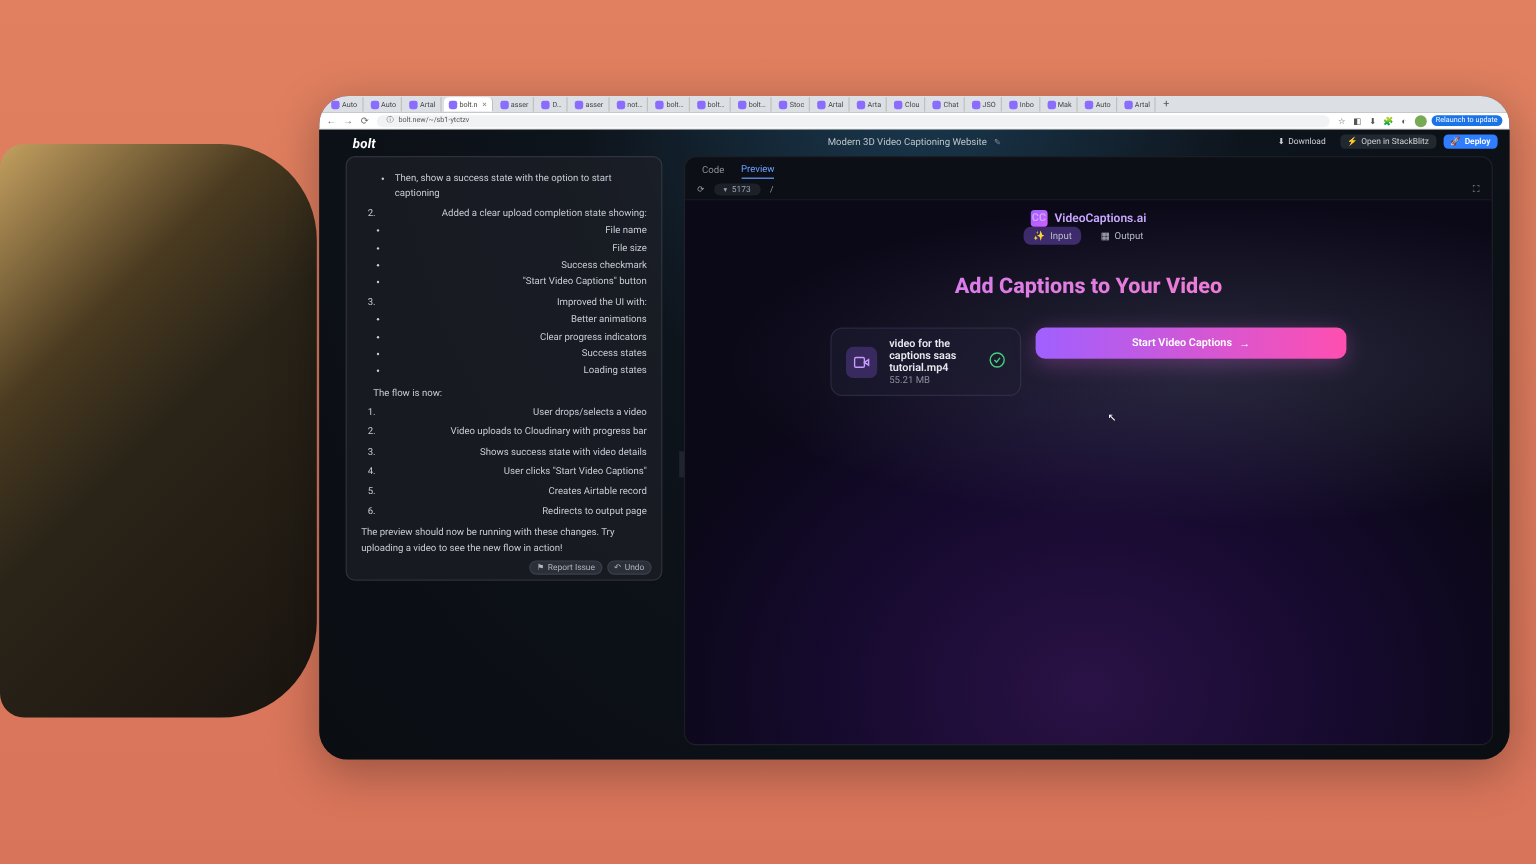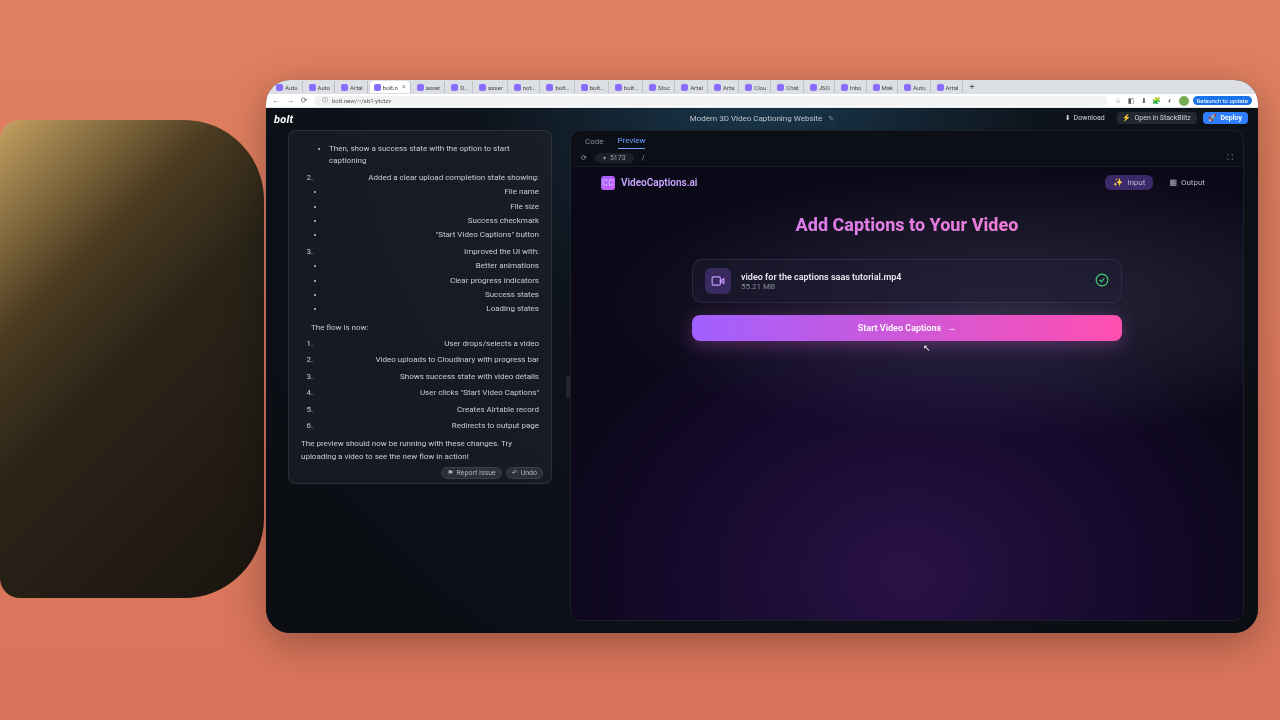--- a/index.html
+++ b/index.html
@@ -97,21 +97,21 @@
 
 
 .boltapp {
   position: absolute;
   top: 28px;
   left: 0; right: 0; bottom: 0;
   background: radial-gradient(ellipse at 50% -10%, #1a3a50 0%, #0e141c 40%, #0a0d12 100%);
   color: #cfd2d8;
 }
 .boltlogo {
-  position: absolute; left: 8px; top: 5px;
+  position: absolute; left: 28px; top: 5px;
   font-size: 11px; font-weight: 700; color: #fff;
   font-style: italic; letter-spacing: .2px;
 }
 .projtitle {
   position: absolute; left: 50%; top: 6px; transform: translateX(-50%);
   font-size: 8px; color: #bfc4cc; display: flex; gap: 6px; align-items: center;
 }
 .toprightbtns {
   position: absolute; right: 10px; top: 4px;
   display: flex; gap: 6px; align-items: center;
@@ -189,40 +189,41 @@
   flex: 1;
   background: radial-gradient(ellipse 120% 60% at 65% 30%, rgba(200,220,255,.15), transparent 50%),
               radial-gradient(ellipse 80% 95% at 50% 90%, #2a1246 0%, #160a2e 40%, #0b0818 70%);
   position: relative;
   color: #fff;
 }
 
 
 .apphdr {
   display: flex; align-items: center; justify-content: space-between;
-  padding: 8px 30px;
+  padding: 8px 4px;
+  flex-direction: column;
 }
 .brand { display:flex;align-items:center;gap:6px; font-weight:600; font-size:10px; color:#c8a8ff;}
 .brand .brand-icon { width:14px;height:14px;border-radius:3px;background:linear-gradient(135deg,#a060ff,#d060ff);display:flex;align-items:center;justify-content:center;font-size:9px;}
 .iotabs { display:flex; gap:8px; font-size:8px; }
 .iotab { display:flex;align-items:center;gap:4px; padding:3px 8px; border-radius:6px; color:#b8bcc8;}
 .iotab.active { background: rgba(150,100,255,.35);}
 
 .hero { text-align:center; margin-top: 16px; }
 .hero h1 {
   font-size: 18px; font-weight: 800;
   background: linear-gradient(90deg,#c77cff,#ff7cc0);
   -webkit-background-clip: text; background-clip: text; color: transparent;
 }
 .hero p { font-size: 9px; color: #b0b4c0; margin-top: 6px; }
 
 .uploadcard {
   margin: 24px auto 0;
   width: 430px;
-  display: flex; flex-direction: column; gap: 12px;
+  display: flex; flex-direction: row; gap: 12px;
 }
 .filerow {
   display:flex; align-items:center; gap:10px;
   background: rgba(30,28,50,.5);
   border: 1px solid rgba(100,100,140,.25);
   border-radius: 10px; padding: 8px 12px;
 }
 .fileicon { width:26px;height:26px;border-radius:6px;background:rgba(150,100,255,.25);display:flex;align-items:center;justify-content:center;color:#c89cff;}
 .fileinfo { flex:1; }
 .filename { font-size: 9px; font-weight: 600; color:#e8e8f0;}

